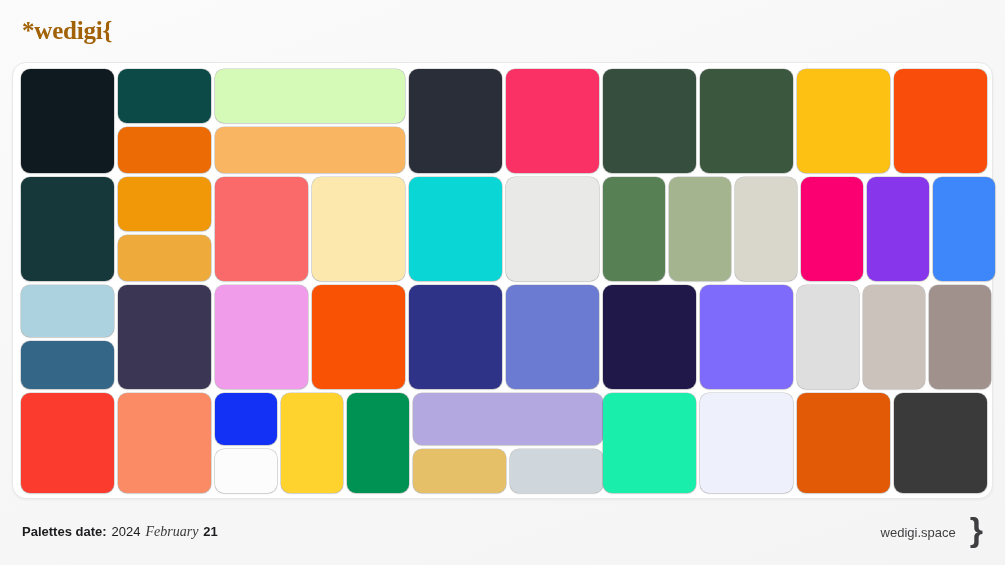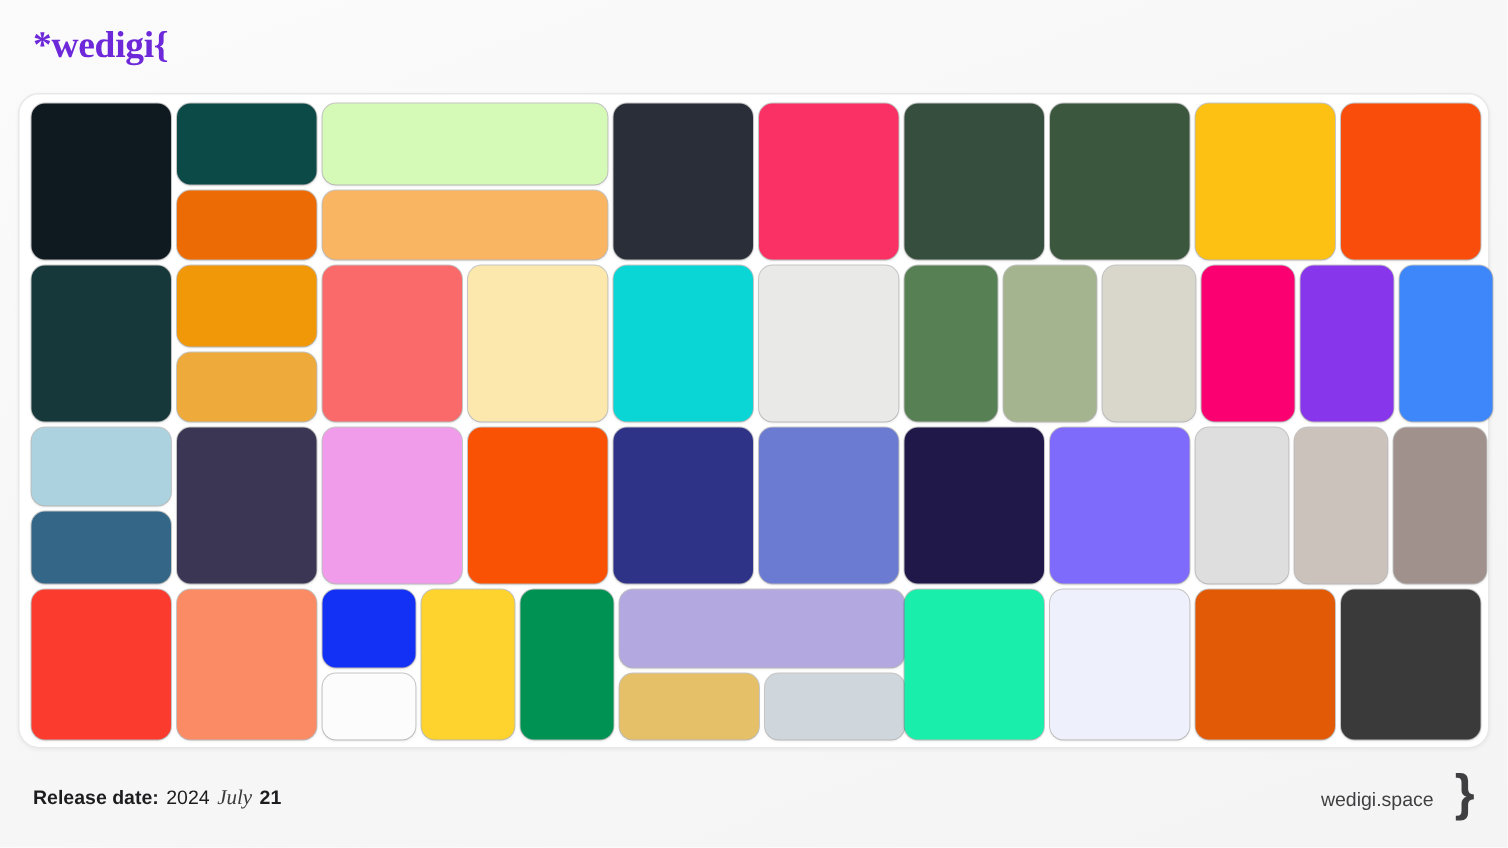--- a/index.html
+++ b/index.html
@@ -24,21 +24,21 @@
     display: flex;
     align-items: center;
     justify-content: space-between;
     padding: 0 22px;
     box-sizing: border-box;
   }
   .brand {
     font-family: "Liberation Serif", serif;
     font-weight: 700;
     font-size: 25px;
-    color: #6d28d9;
+    color: #a16207;
     letter-spacing: -0.2px;
     white-space: nowrap;
   }
   .header-right {
     font-size: 13.5px;
     color: #1d1d1f;
     white-space: nowrap;
     display: flex;
     align-items: baseline;
     gap: 5px;
@@ -191,22 +191,22 @@
       <div class="sw" title="#cfd7dc" style="left: 497px; top: 386px; width: 93px; height: 44px; background: rgb(207, 215, 220);"></div>
       <div class="sw" title="#1aeeab" style="left: 590px; top: 330px; width: 93px; height: 100px; background: rgb(26, 238, 171);"></div>
       <div class="sw" title="#eef0fc" style="left: 687px; top: 330px; width: 93px; height: 100px; background: rgb(238, 240, 252);"></div>
       <div class="sw" title="#e25a05" style="left: 784px; top: 330px; width: 93px; height: 100px; background: rgb(226, 90, 5);"></div>
       <div class="sw" title="#3a3a3a" style="left: 881px; top: 330px; width: 93px; height: 100px; background: rgb(58, 58, 58);"></div>
     </div>
 </div>
 
 <div class="footer">
   <div class="release">
-    <span class="rel-label">Release date:</span>
+    <span class="rel-label">Palettes date:</span>
     <span class="rel-year">2024</span>
-    <span class="rel-month">July</span>
+    <span class="rel-month">February</span>
     <span class="rel-day">21</span>
   </div>
   <div class="footer-right">
     <span class="site">wedigi.space</span>
     <span class="brace">}</span>
   </div>
 </div>
 
 </body></html>

